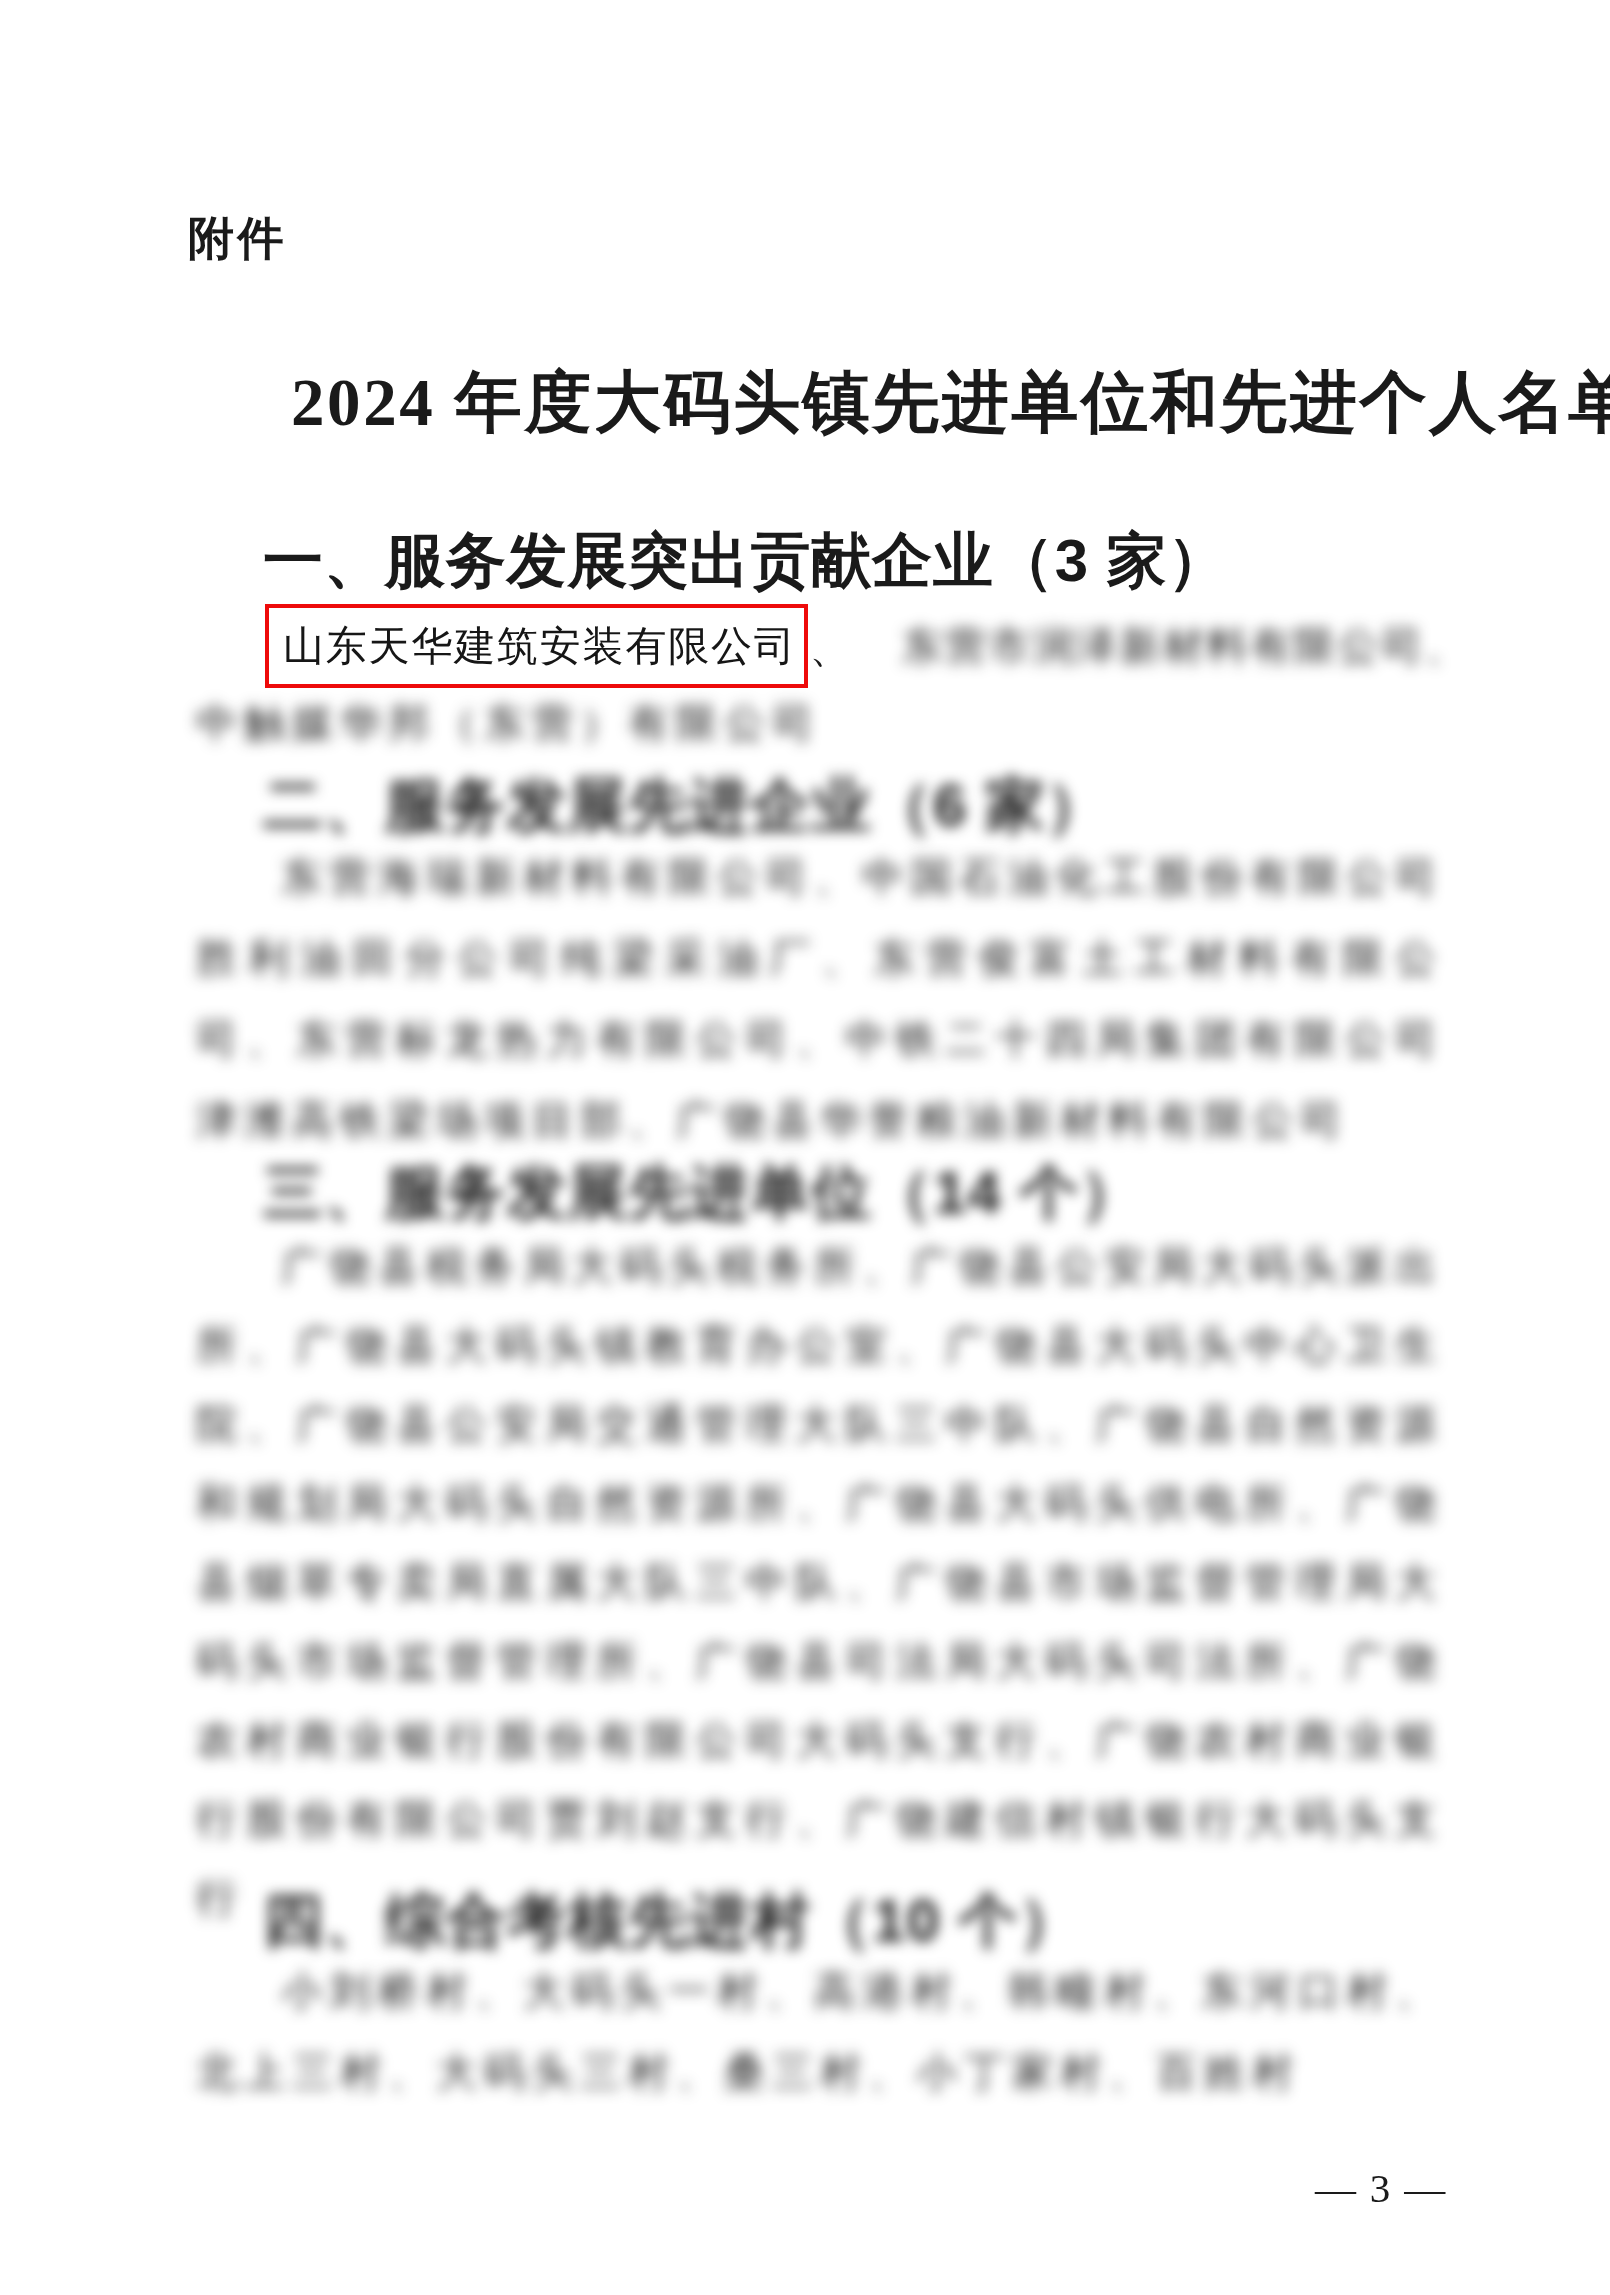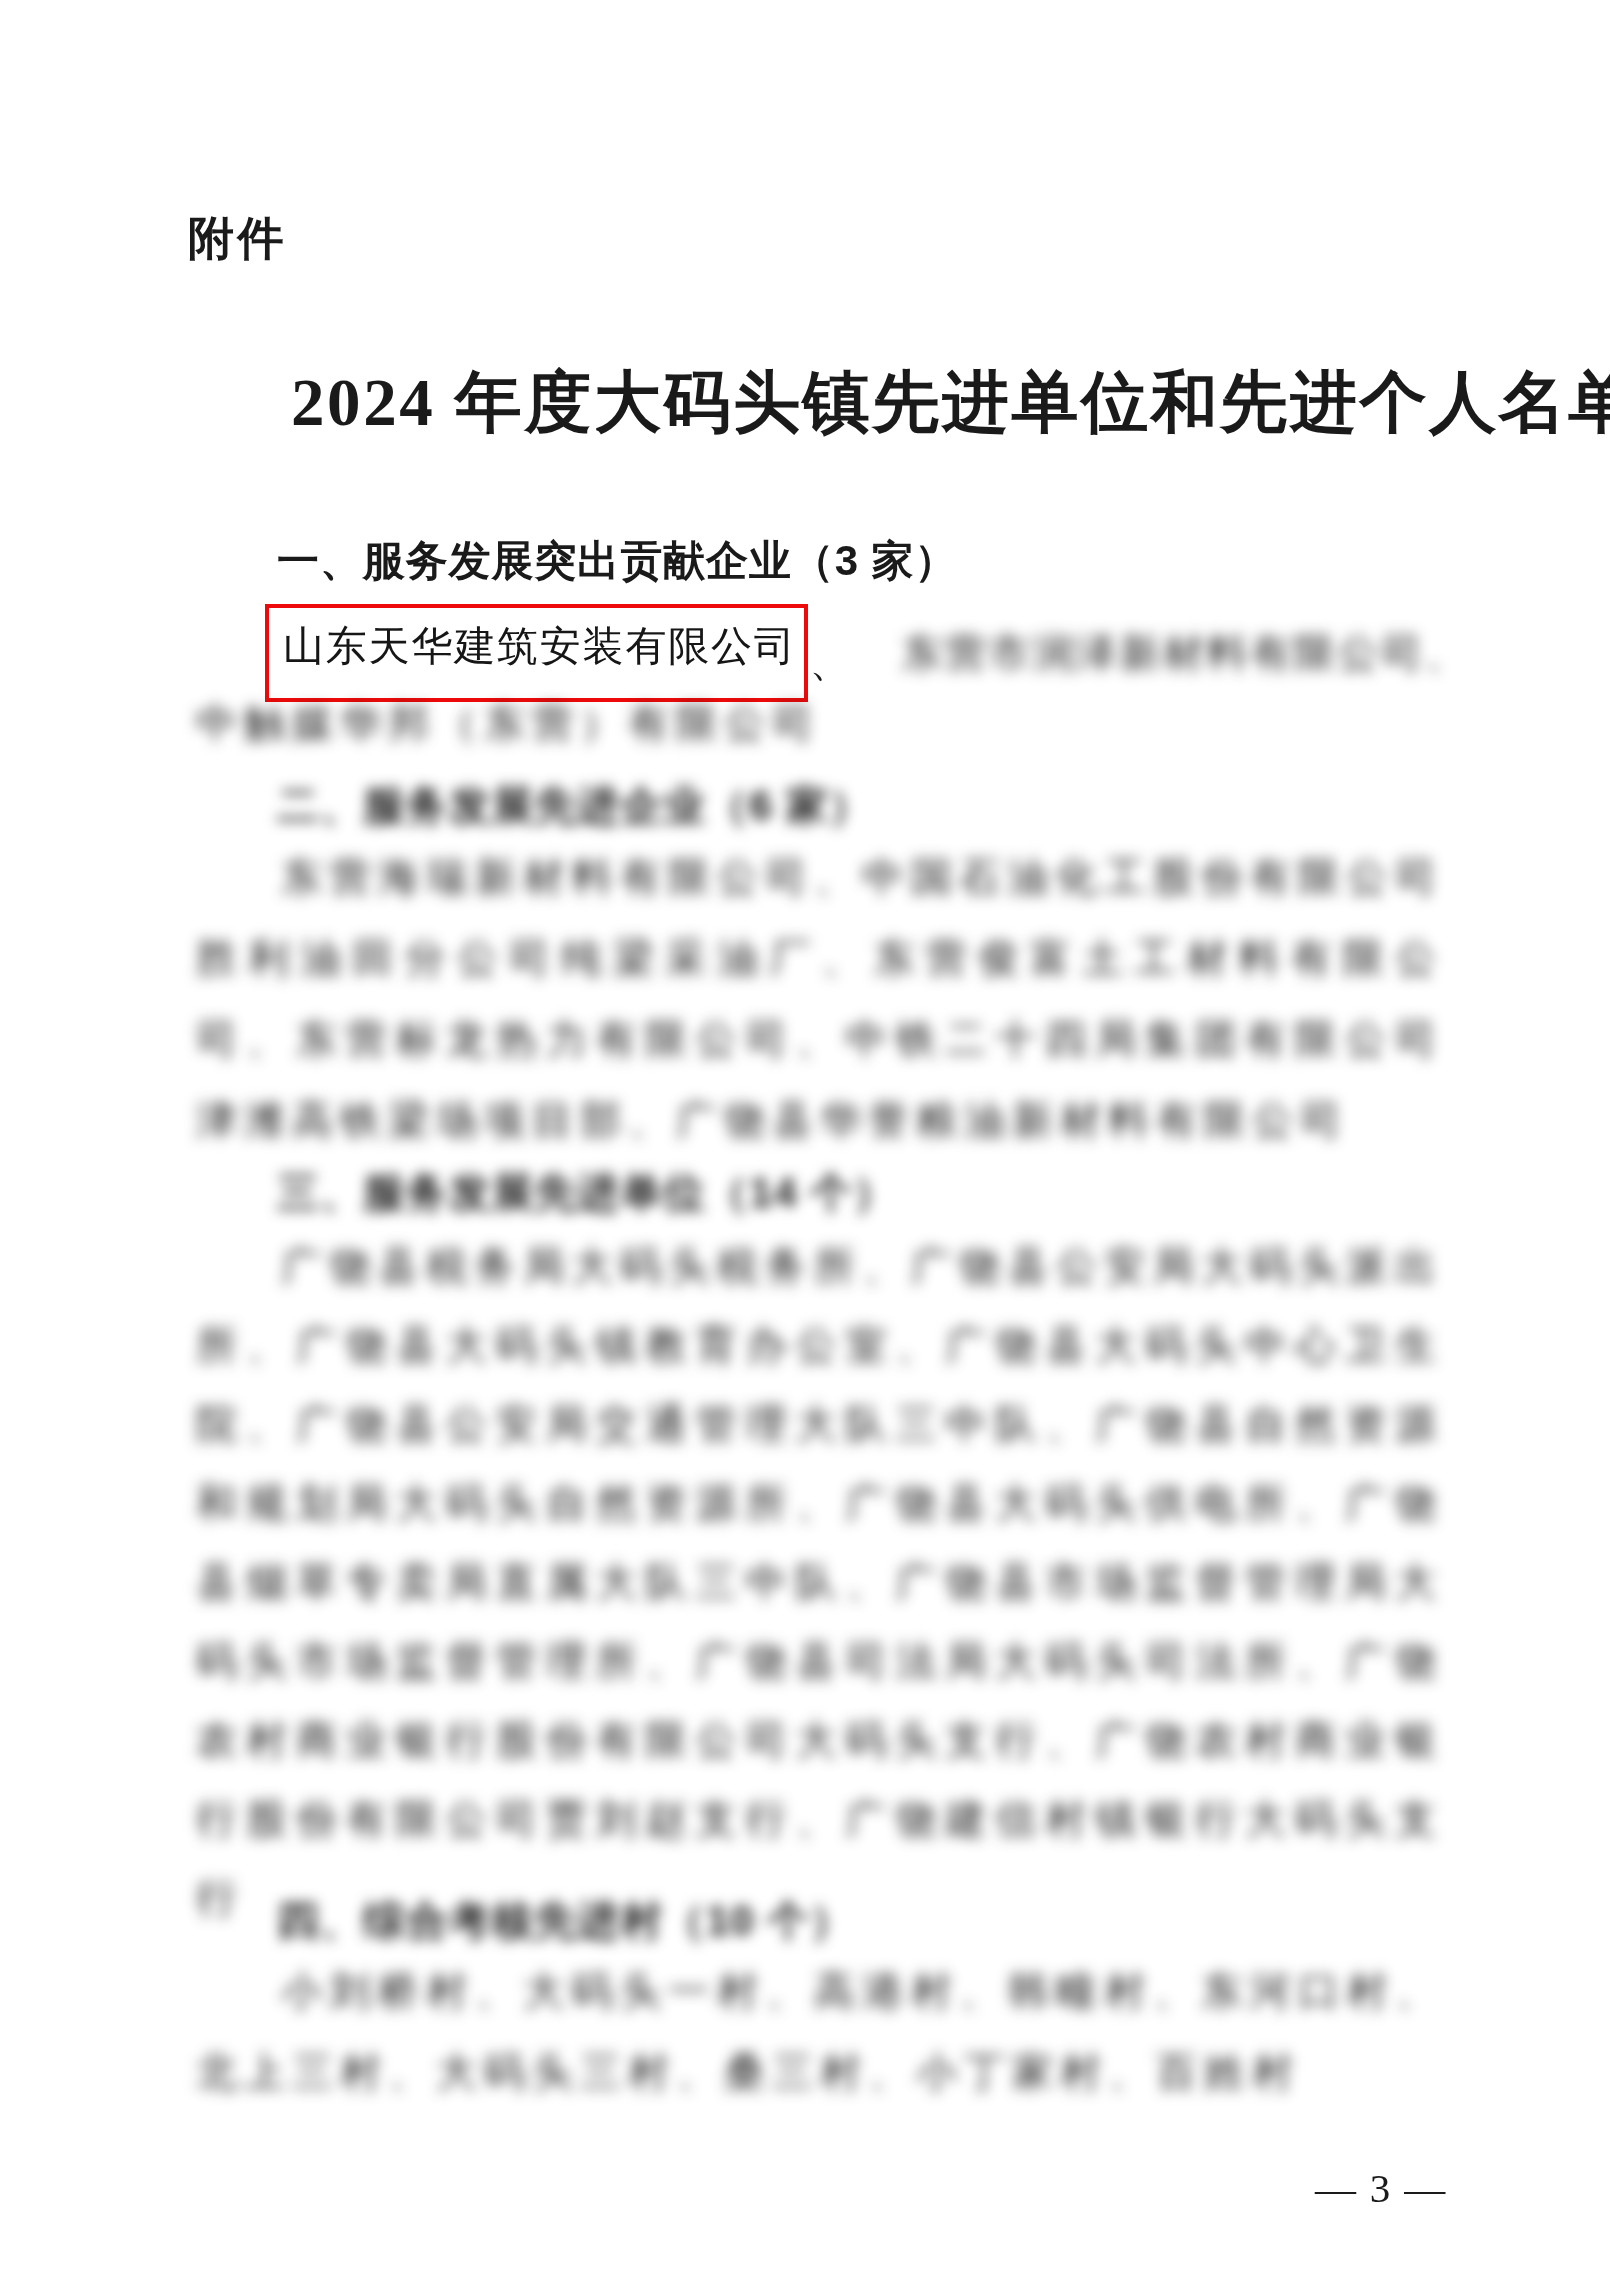--- a/index.html
+++ b/index.html
@@ -29,42 +29,42 @@
   .doc-title {
     left: 291px; top: 369px;
     font-family: "Liberation Serif", serif;
     font-weight: bold;
     font-size: 67px;
     line-height: 67px;
     letter-spacing: 2.6px;
     white-space: nowrap;
   }
   .sec-heading {
-    left: 277px;
+    left: 263px;
     font-family: "Liberation Sans", sans-serif;
     font-weight: bold;
-    font-size: 42px;
+    font-size: 60px;
     line-height: 51px;
     letter-spacing: 0.9px;
     white-space: nowrap;
   }
   .h1 { top: 535px; }
   .h2 { top: 780px; }
   .h3 { top: 1167px; }
   .h4 { top: 1895px; }
 
   .row1 {
     left: 265px; top: 604px;
     display: flex;
     align-items: center;
     white-space: nowrap;
   }
   .highlight-box {
     border: 4.4px solid #ee0a0a;
-    padding: 14px 7px 28px 14px;
+    padding: 14px 7px 14px 14px;
     font-size: 41px;
     line-height: 48px;
     letter-spacing: 1.8px;
     color: #161616;
   }
   .sep-mark {
     font-size: 41px;
     margin-left: 1.8px;
     align-self: flex-end;
     padding-bottom: 12.4px;

